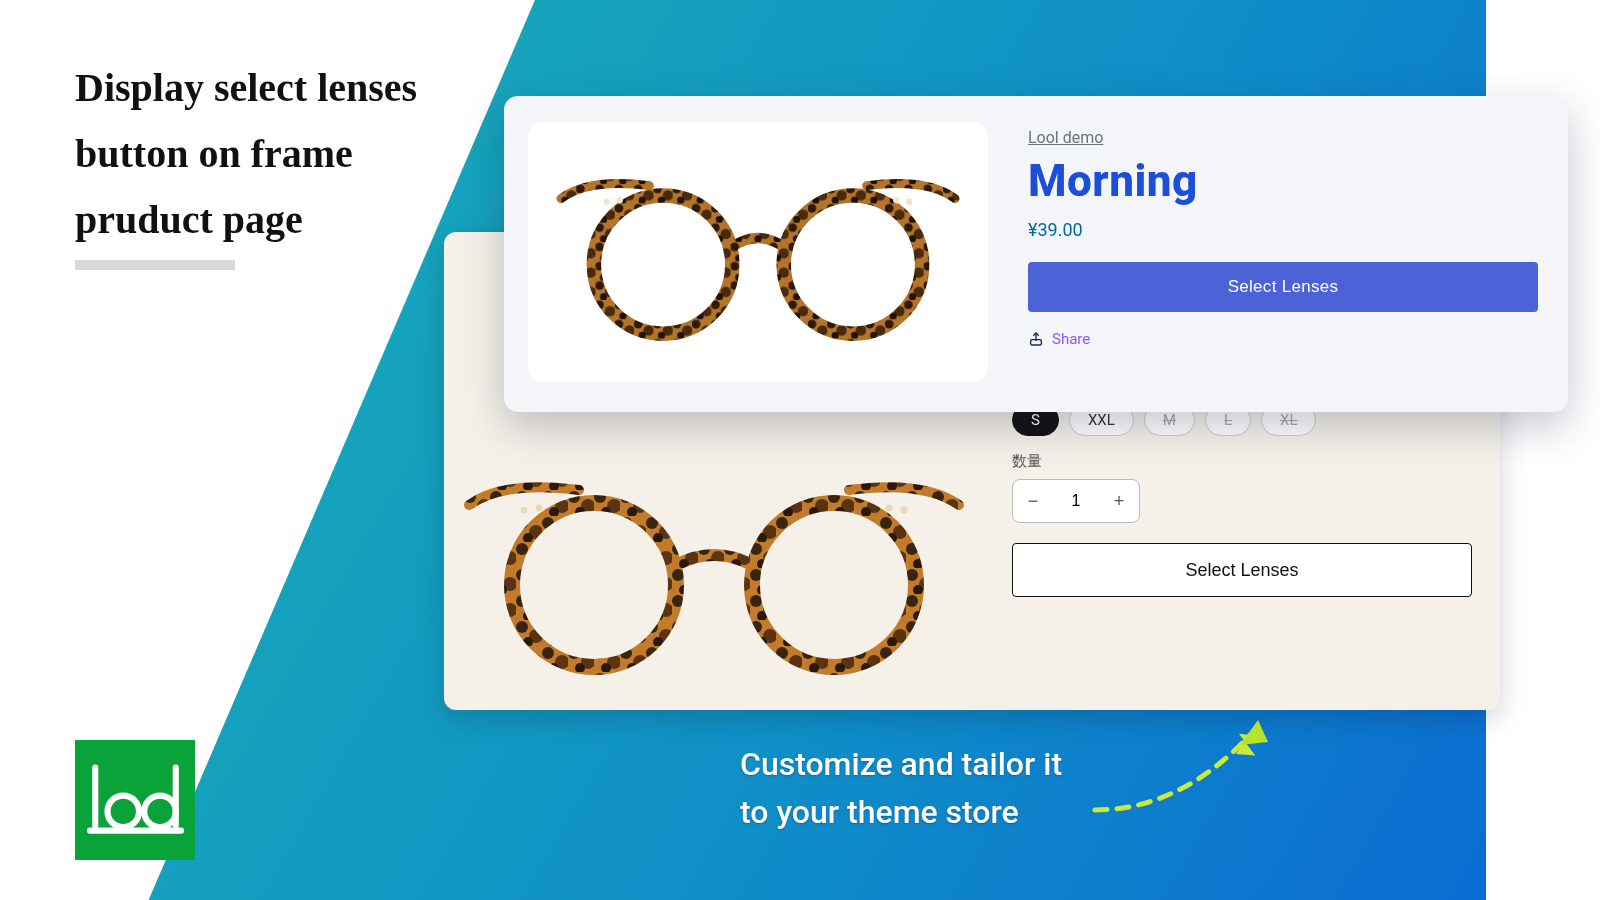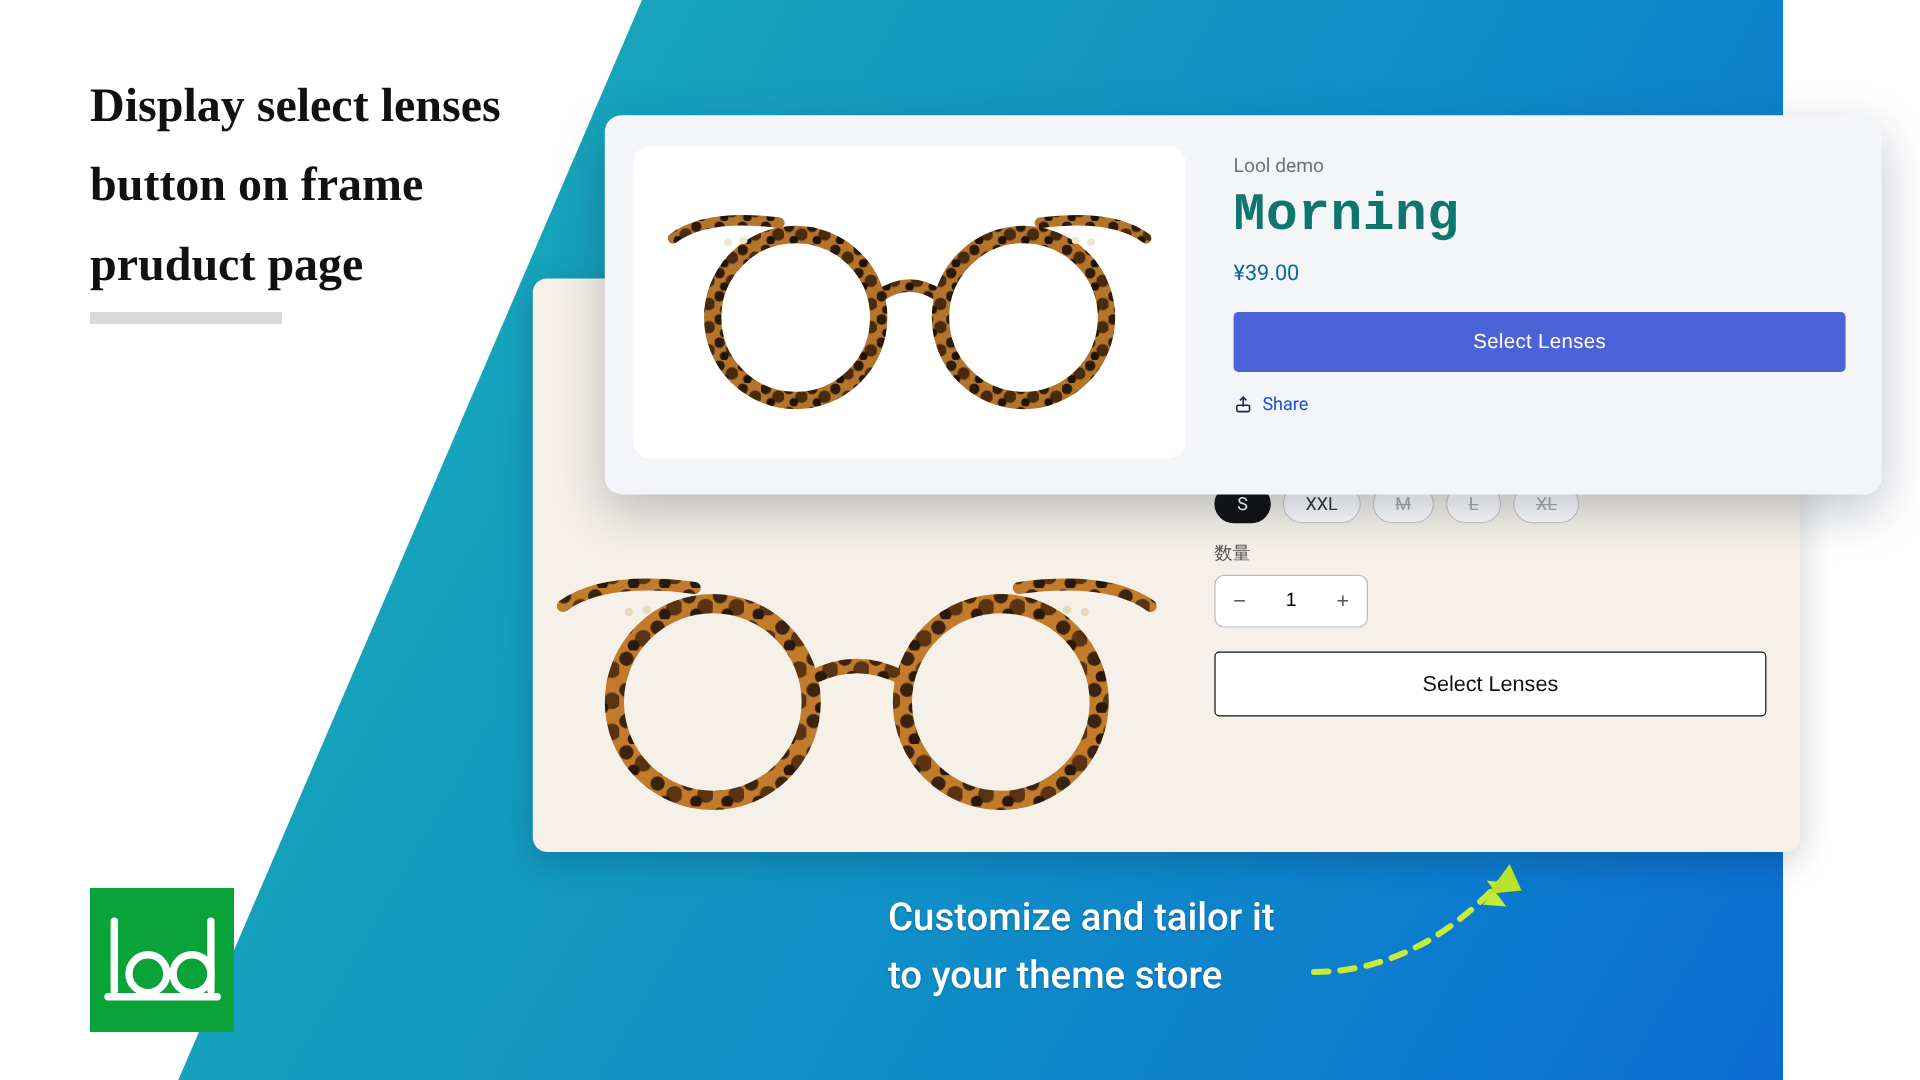--- a/index.html
+++ b/index.html
@@ -73,28 +73,28 @@
     background: #f4f5f9; border-radius: 14px;
     box-shadow: 0 14px 40px rgba(20,30,60,.25);
     display:flex; gap: 40px; padding: 26px 30px 26px 24px;
   }
   .card1 .imgbox {
     width: 460px; height: 260px; background: #fff; border-radius: 14px;
     display:flex; align-items:center; justify-content:center;
   }
   .card1 .imgbox .glasses-svg { width: 410px; height: 185px; }
   .card1 .info { flex:1; padding-top: 6px; }
-  .vendor { font-size: 16px; color:#6b7280; margin-bottom: 8px; }
-  .prodtitle { font-size: 44px; font-weight: 800; color:#0f766e; margin-bottom: 12px; letter-spacing:.5px;font-family:Liberation Mono, monospace;}
+  .vendor { font-size: 16px; color:#6b7280; margin-bottom: 8px; text-decoration: underline; }
+  .prodtitle { font-size: 44px; font-weight: 800; color:#1d4ed8; margin-bottom: 12px; letter-spacing:.5px;}
   .price { font-size: 18px; color:#0369a1; margin-bottom: 22px; }
   .card1 .select-btn-primary {
     width: 100%; height: 50px; border:none; background:#4c63d8; color:#fff; font-size:17px;
     border-radius: 4px; cursor:pointer; letter-spacing:.3px;
   }
-  .share { margin-top: 18px; display:flex; align-items:center; gap:8px; color:#1d4ed8; font-size:15px; }
+  .share { margin-top: 18px; display:flex; align-items:center; gap:8px; color:#8b5cf6; font-size:15px; }
   .share svg { width:16px; height:16px; }
 
 </style>
 </head>
 <body>
 
 <div class="stage">
   <div class="bg-teal"></div>
 
   <div class="headline">Display select lenses button on frame pruduct page</div>

